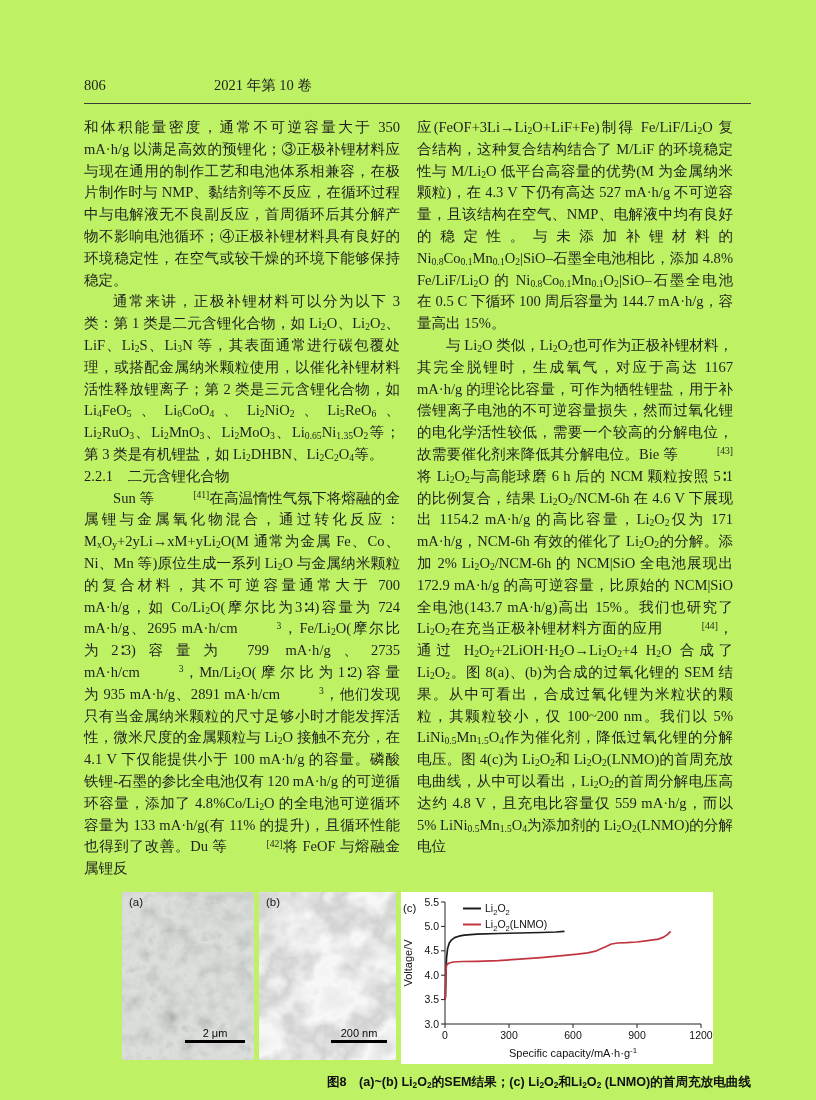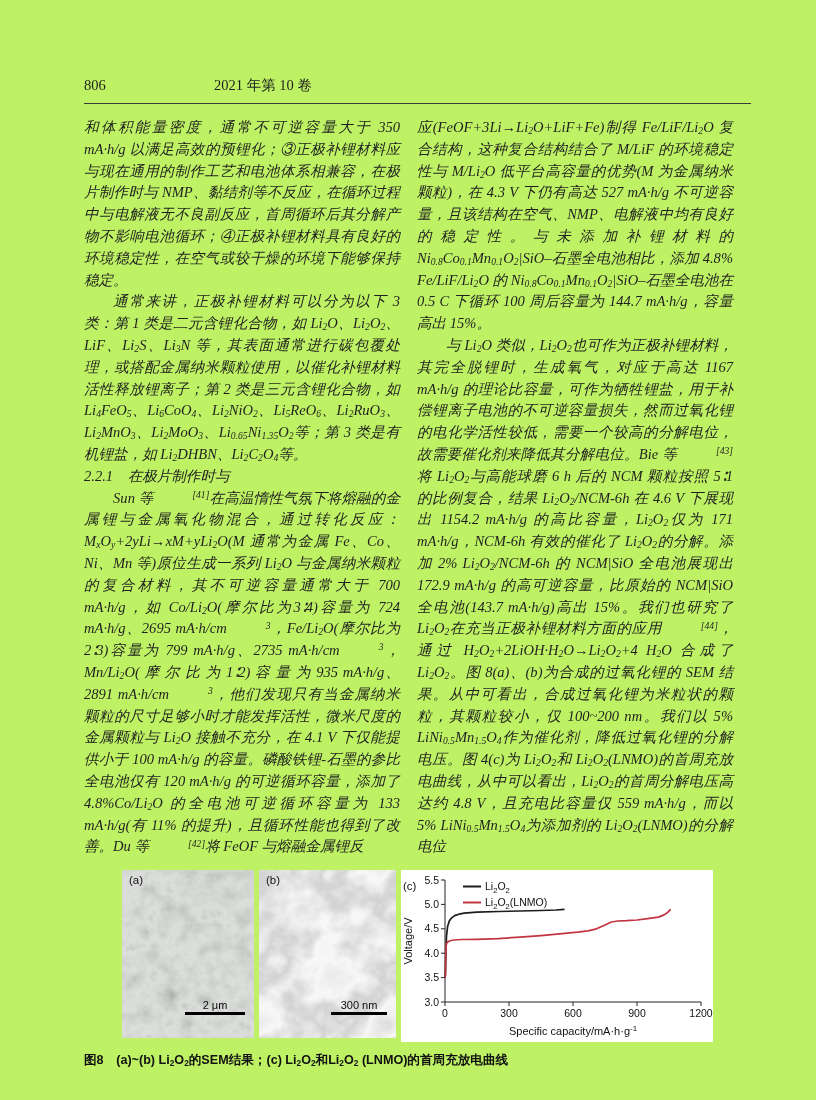--- a/index.html
+++ b/index.html
@@ -6,55 +6,55 @@
   .page{width:816px;height:1100px;position:relative;background:#bef264;box-sizing:border-box;
         padding:76px 65px 0 84px;font-family:"Liberation Serif",serif;color:#1f1f1f;overflow:hidden;}
   
   .header{display:flex;align-items:baseline;border-bottom:1.7px solid #3a3a3a;padding-bottom:8px;}
   .header .pageno{width:130px;font-size:14.5px;}
   .header .jtitle{flex:1;text-align:center;font-size:15.5px;letter-spacing:0.62em;text-indent:0.62em;font-weight:500;}
   .header .vol{width:150px;text-align:left;font-size:14.5px;}
   
   .content{display:flex;gap:17px;margin-top:13px;}
   .col{width:316px;font-size:14.55px;line-height:21.8px;text-align:justify;}
-  .col p{margin:0;font-style:italic;}
+  .col p{margin:0;}
   .col p.indent{text-indent:2em;}
   .col p.heading{text-indent:0;}
   sub,sup{font-size:0.66em;line-height:0;}
   sub{vertical-align:-0.2em;}
   sup{vertical-align:0.5em;margin-left:39px;}
   
   .figure-row{display:flex;justify-content:center;align-items:flex-start;gap:5px;margin-top:12px;}
   .sem{position:relative;overflow:hidden;}
   .sem svg{display:block;}
   .plabel{position:absolute;top:4px;left:7px;font-size:11.5px;color:#141414;
           font-family:"Liberation Sans",sans-serif;}
-  .scalebar{position:absolute;right:9px;bottom:23px;text-align:center;
+  .scalebar{position:absolute;right:9px;bottom:17px;text-align:center;
             font-family:"Liberation Sans",sans-serif;font-size:11px;color:#0b0b0b;}
   .scalebar .bar{height:3px;background:#000;margin-top:1px;}
   .chart-wrap{position:relative;width:312px;height:172px;background:#fff;}
   
-  .caption{margin-top:9px;text-align:left;font-family:"Liberation Sans",sans-serif;
+  .caption{margin-top:9px;text-align:right;font-family:"Liberation Sans",sans-serif;
            font-weight:bold;font-size:12.6px;line-height:18.5px;color:#111;}
 </style>
 </head>
 <body>
 
 <div class="page">
 
   <div class="header">
     <div class="pageno">806</div>
     <div class="vol">2021 年第 10 卷</div>
   </div>
 
   <div class="content">
     <div class="col" id="col-left">
         <p class="">和体积能量密度，通常不可逆容量大于 350 mA·h/g 以满足高效的预锂化；③正极补锂材料应与现在通用的制作工艺和电池体系相兼容，在极片制作时与 NMP、黏结剂等不反应，在循环过程中与电解液无不良副反应，首周循环后其分解产物不影响电池循环；④正极补锂材料具有良好的环境稳定性，在空气或较干燥的环境下能够保持稳定。</p>
         <p class="indent">通常来讲，正极补锂材料可以分为以下 3 类：第 1 类是二元含锂化合物，如 Li<sub>2</sub>O、Li<sub>2</sub>O<sub>2</sub>、LiF、Li<sub>2</sub>S、Li<sub>3</sub>N 等，其表面通常进行碳包覆处理，或搭配金属纳米颗粒使用，以催化补锂材料活性释放锂离子；第 2 类是三元含锂化合物，如 Li<sub>4</sub>FeO<sub>5</sub>、Li<sub>6</sub>CoO<sub>4</sub>、Li<sub>2</sub>NiO<sub>2</sub>、Li<sub>5</sub>ReO<sub>6</sub>、Li<sub>2</sub>RuO<sub>3</sub>、Li<sub>2</sub>MnO<sub>3</sub>、Li<sub>2</sub>MoO<sub>3</sub>、Li<sub>0.65</sub>Ni<sub>1.35</sub>O<sub>2</sub>等；第 3 类是有机锂盐，如 Li<sub>2</sub>DHBN、Li<sub>2</sub>C<sub>2</sub>O<sub>4</sub>等。</p>
-        <p class="heading">2.2.1　在极片制作时与</p>
+        <p class="heading">2.2.1　二元含锂化合物</p>
         <p class="indent">Sun 等<sup>[41]</sup>在高温惰性气氛下将熔融的金属锂与金属氧化物混合，通过转化反应：M<sub>x</sub>O<sub>y</sub>+2yLi→xM+yLi<sub>2</sub>O(M 通常为金属 Fe、Co、Ni、Mn 等)原位生成一系列 Li<sub>2</sub>O 与金属纳米颗粒的复合材料，其不可逆容量通常大于 700 mA·h/g，如 Co/Li<sub>2</sub>O(摩尔比为3∶4)容量为 724 mA·h/g、2695 mA·h/cm<sup>3</sup>，Fe/Li<sub>2</sub>O(摩尔比为2∶3)容量为 799 mA·h/g、2735 mA·h/cm<sup>3</sup>，Mn/Li<sub>2</sub>O( 摩 尔 比 为 1∶2) 容 量 为 935 mA·h/g、2891 mA·h/cm<sup>3</sup>，他们发现只有当金属纳米颗粒的尺寸足够小时才能发挥活性，微米尺度的金属颗粒与 Li<sub>2</sub>O 接触不充分，在 4.1 V 下仅能提供小于 100 mA·h/g 的容量。磷酸铁锂-石墨的参比全电池仅有 120 mA·h/g 的可逆循环容量，添加了 4.8%Co/Li<sub>2</sub>O 的全电池可逆循环容量为 133 mA·h/g(有 11% 的提升)，且循环性能也得到了改善。Du 等<sup>[42]</sup>将 FeOF 与熔融金属锂反</p>
       </div>
     <div class="col" id="col-right">
         <p class="">应(FeOF+3Li→Li<sub>2</sub>O+LiF+Fe)制得 Fe/LiF/Li<sub>2</sub>O 复合结构，这种复合结构结合了 M/LiF 的环境稳定性与 M/Li<sub>2</sub>O 低平台高容量的优势(M 为金属纳米颗粒)，在 4.3 V 下仍有高达 527 mA·h/g 不可逆容量，且该结构在空气、NMP、电解液中均有良好的稳定性。与未添加补锂材料的 Ni<sub>0.8</sub>Co<sub>0.1</sub>Mn<sub>0.1</sub>O<sub>2</sub>|SiO–石墨全电池相比，添加 4.8% Fe/LiF/Li<sub>2</sub>O 的 Ni<sub>0.8</sub>Co<sub>0.1</sub>Mn<sub>0.1</sub>O<sub>2</sub>|SiO–石墨全电池在 0.5 C 下循环 100 周后容量为 144.7 mA·h/g，容量高出 15%。</p>
         <p class="indent">与 Li<sub>2</sub>O 类似，Li<sub>2</sub>O<sub>2</sub>也可作为正极补锂材料，其完全脱锂时，生成氧气，对应于高达 1167 mA·h/g 的理论比容量，可作为牺牲锂盐，用于补偿锂离子电池的不可逆容量损失，然而过氧化锂的电化学活性较低，需要一个较高的分解电位，故需要催化剂来降低其分解电位。Bie 等<sup>[43]</sup>将 Li<sub>2</sub>O<sub>2</sub>与高能球磨 6 h 后的 NCM 颗粒按照 5∶1 的比例复合，结果 Li<sub>2</sub>O<sub>2</sub>/NCM-6h 在 4.6 V 下展现出 1154.2 mA·h/g 的高比容量，Li<sub>2</sub>O<sub>2</sub>仅为 171 mA·h/g，NCM-6h 有效的催化了 Li<sub>2</sub>O<sub>2</sub>的分解。添加 2% Li<sub>2</sub>O<sub>2</sub>/NCM-6h 的 NCM|SiO 全电池展现出 172.9 mA·h/g 的高可逆容量，比原始的 NCM|SiO 全电池(143.7 mA·h/g)高出 15%。我们也研究了 Li<sub>2</sub>O<sub>2</sub>在充当正极补锂材料方面的应用<sup>[44]</sup>，通过 H<sub>2</sub>O<sub>2</sub>+2LiOH·H<sub>2</sub>O→Li<sub>2</sub>O<sub>2</sub>+4 H<sub>2</sub>O 合成了 Li<sub>2</sub>O<sub>2</sub>。图 8(a)、(b)为合成的过氧化锂的 SEM 结果。从中可看出，合成过氧化锂为米粒状的颗粒，其颗粒较小，仅 100~200 nm。我们以 5% LiNi<sub>0.5</sub>Mn<sub>1.5</sub>O<sub>4</sub>作为催化剂，降低过氧化锂的分解电压。图 4(c)为 Li<sub>2</sub>O<sub>2</sub>和 Li<sub>2</sub>O<sub>2</sub>(LNMO)的首周充放电曲线，从中可以看出，Li<sub>2</sub>O<sub>2</sub>的首周分解电压高达约 4.8 V，且充电比容量仅 559 mA·h/g，而以 5% LiNi<sub>0.5</sub>Mn<sub>1.5</sub>O<sub>4</sub>为添加剂的 Li<sub>2</sub>O<sub>2</sub>(LNMO)的分解电位</p>
       </div>
   </div>
 
   <div class="figure-row">
 
@@ -92,21 +92,21 @@
               <feFuncG type="table" tableValues="0.56 0.79 0.94 0.65 0.98 0.81"></feFuncG>
               <feFuncB type="table" tableValues="0.55 0.78 0.93 0.64 0.97 0.8"></feFuncB>
               <feFuncA type="linear" slope="0" intercept="1"></feFuncA>
             </feComponentTransfer>
           </filter>
         </defs>
         <rect width="137" height="168" fill="#b9beba" filter="url(#fb)"></rect>
       </svg>
       <div class="plabel">(b)</div>
       <div class="scalebar">
-        <div>300 nm</div>
+        <div>200 nm</div>
         <div class="bar" style="width:56px;"></div>
       </div>
     </div>
 
     <div class="chart-wrap">
       <svg id="chart-svg" width="312" height="172">
           <g stroke="#222" stroke-width="1">
             <line x1="44" y1="10" x2="44" y2="132"></line>
             <line x1="44" y1="132" x2="300" y2="132"></line>
             <line x1="40" y1="132" x2="44" y2="132"></line>

